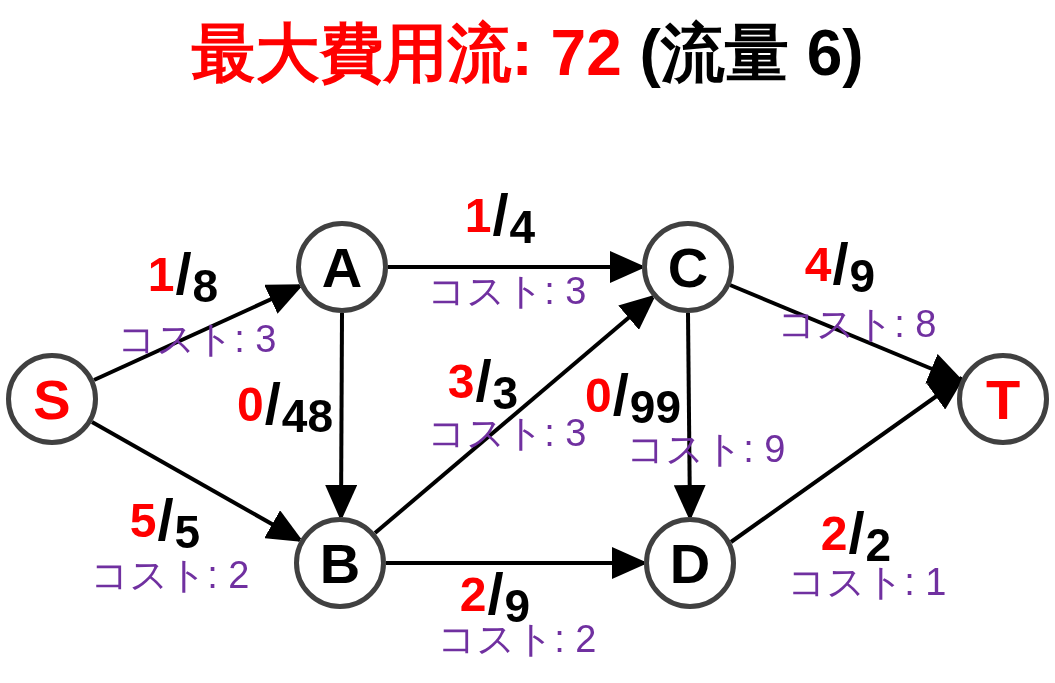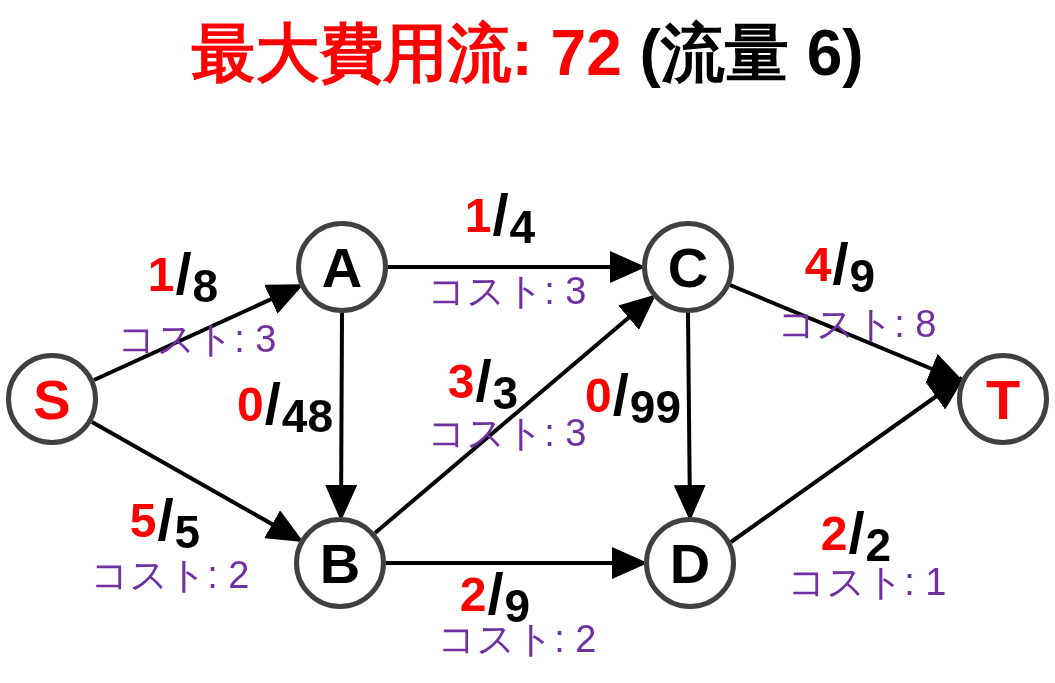--- a/index.html
+++ b/index.html
@@ -140,20 +140,21 @@
       <span class="slash">/</span>
       <span class="cap">3</span>
     </div>
   <div class="cost" style="left:507px; top:414px;">コスト: 3</div>
 
   <div class="frac" style="left:633px; top:372px;">
       <span class="flow">0</span>
       <span class="slash">/</span>
       <span class="cap">99</span>
     </div>
+  <div class="cost" style="left:706px; top:430px;">コスト: 9</div>
 
   <div class="frac" style="left:495px; top:571px;">
       <span class="flow">2</span>
       <span class="slash">/</span>
       <span class="cap">9</span>
     </div>
   <div class="cost" style="left:517px; top:620px;">コスト: 2</div>
 
   <div class="frac" style="left:840px; top:241px;">
       <span class="flow">4</span>

